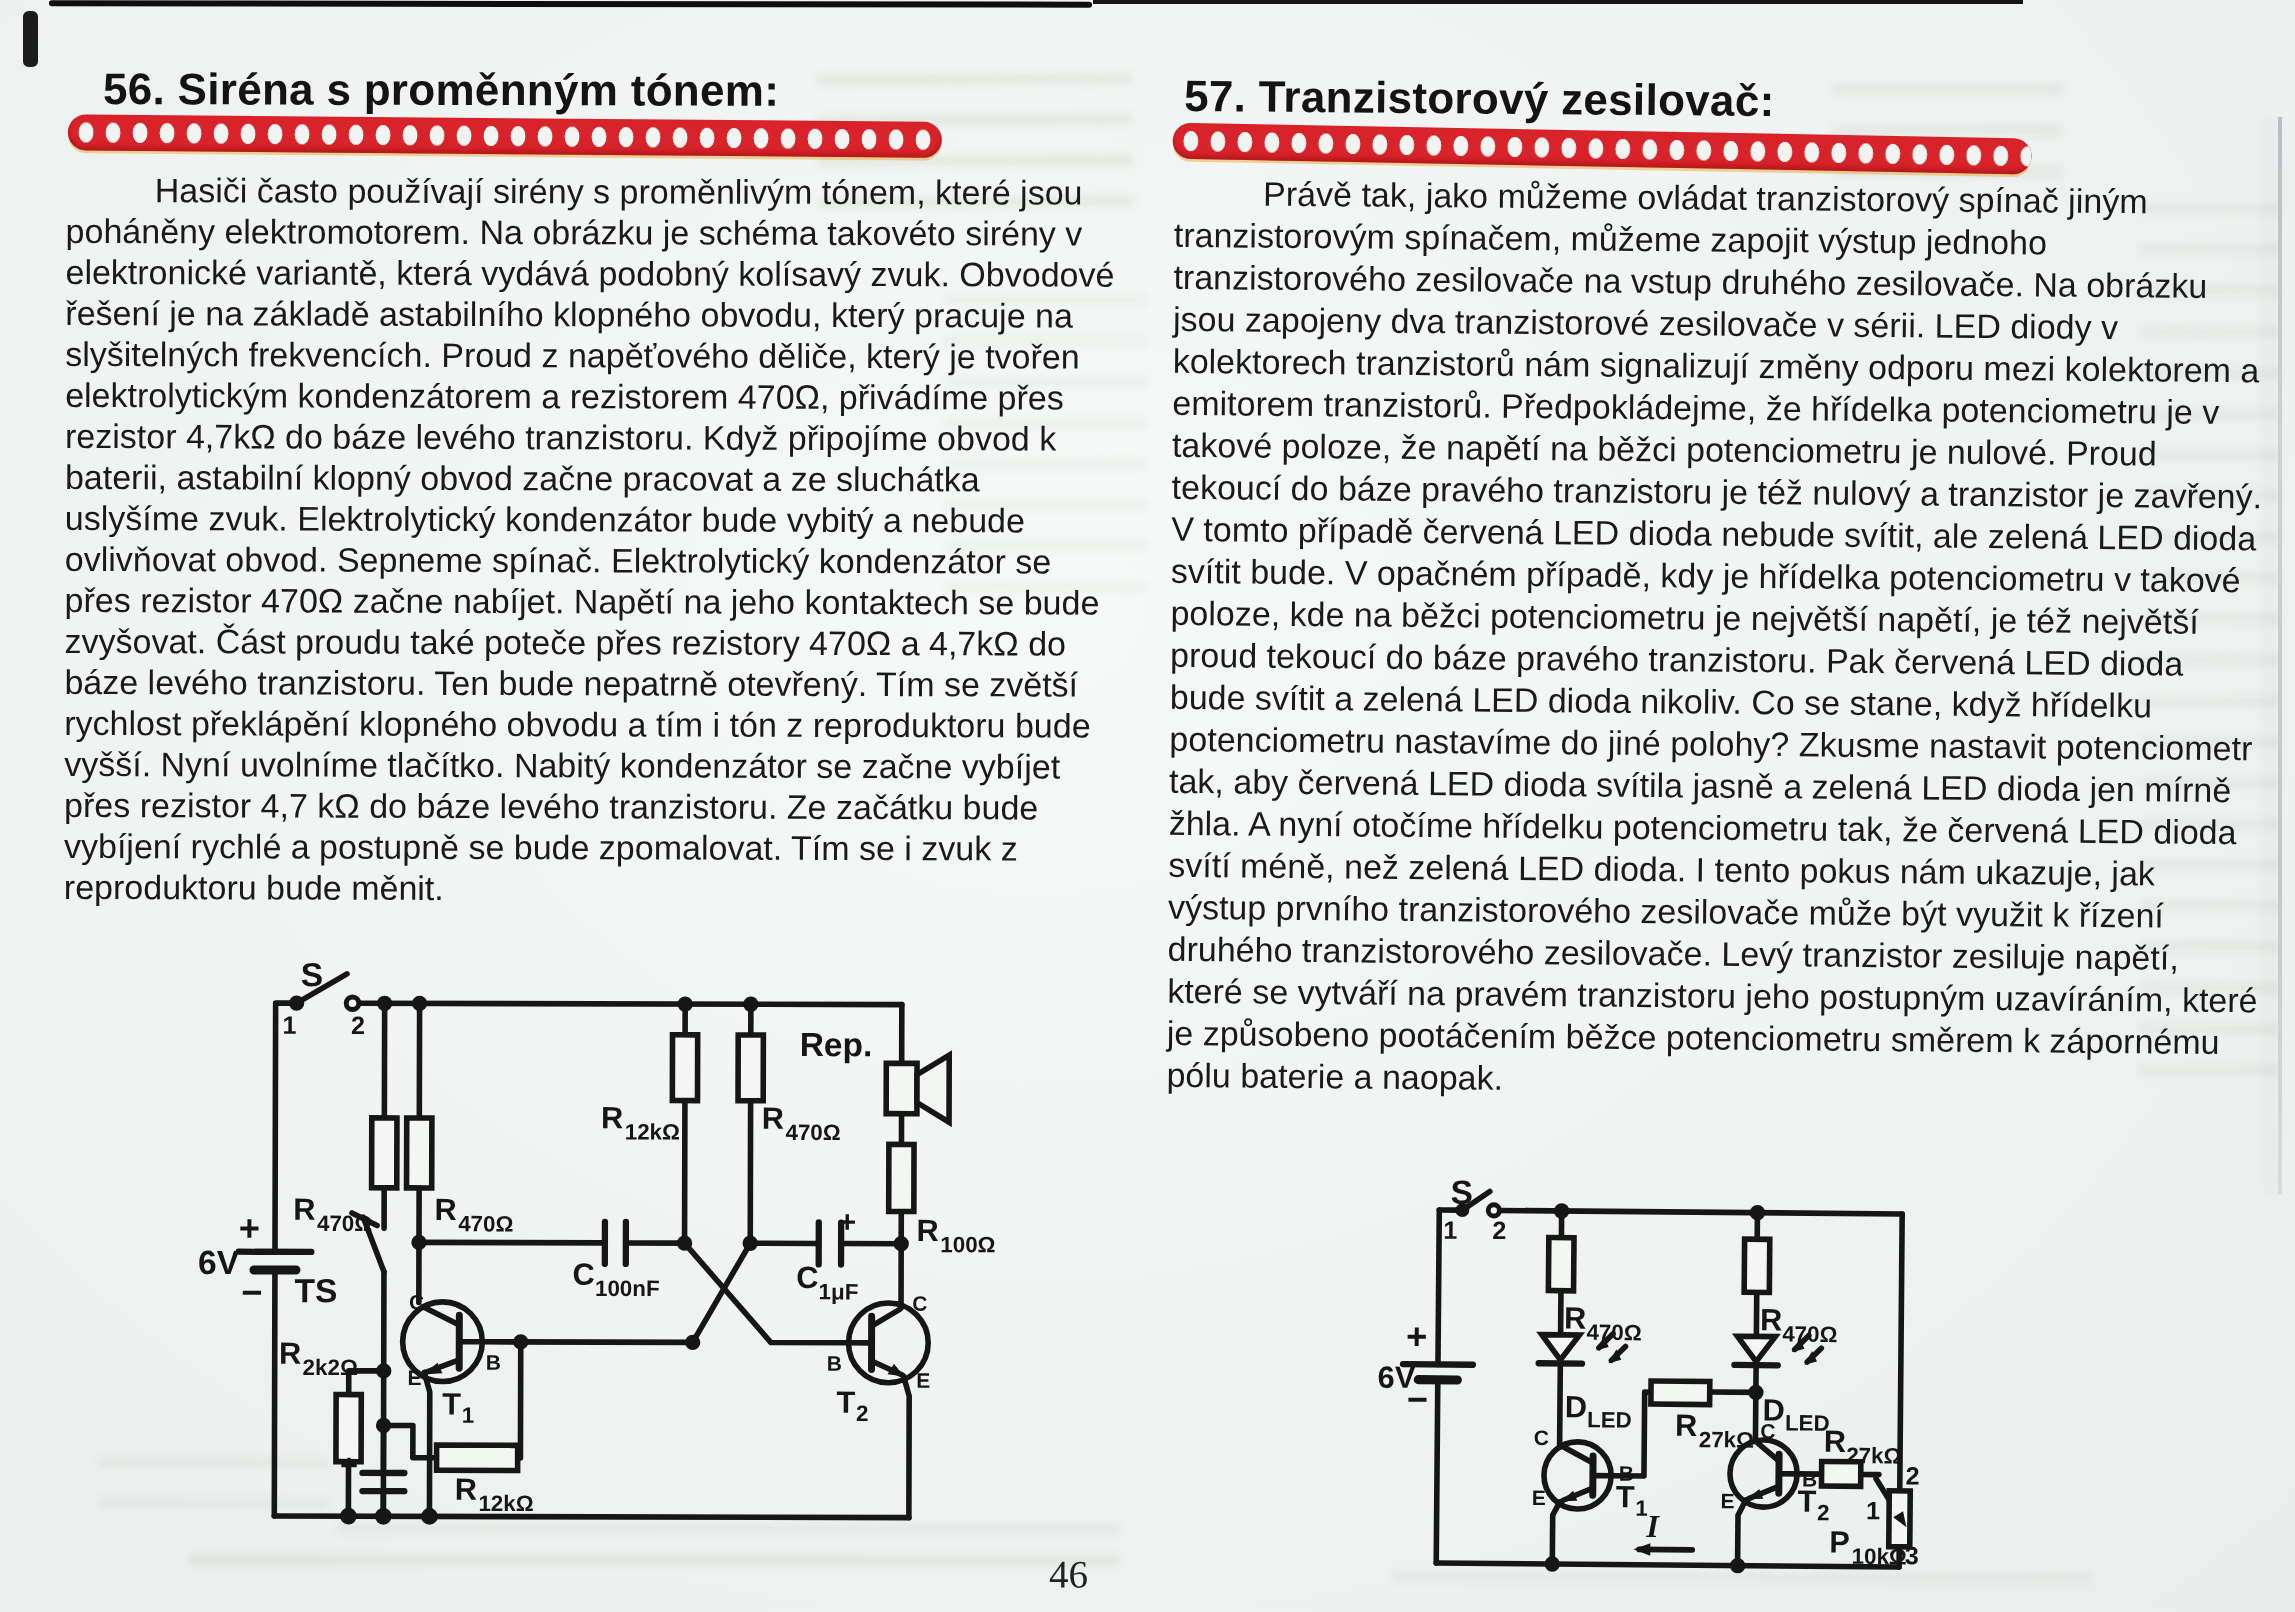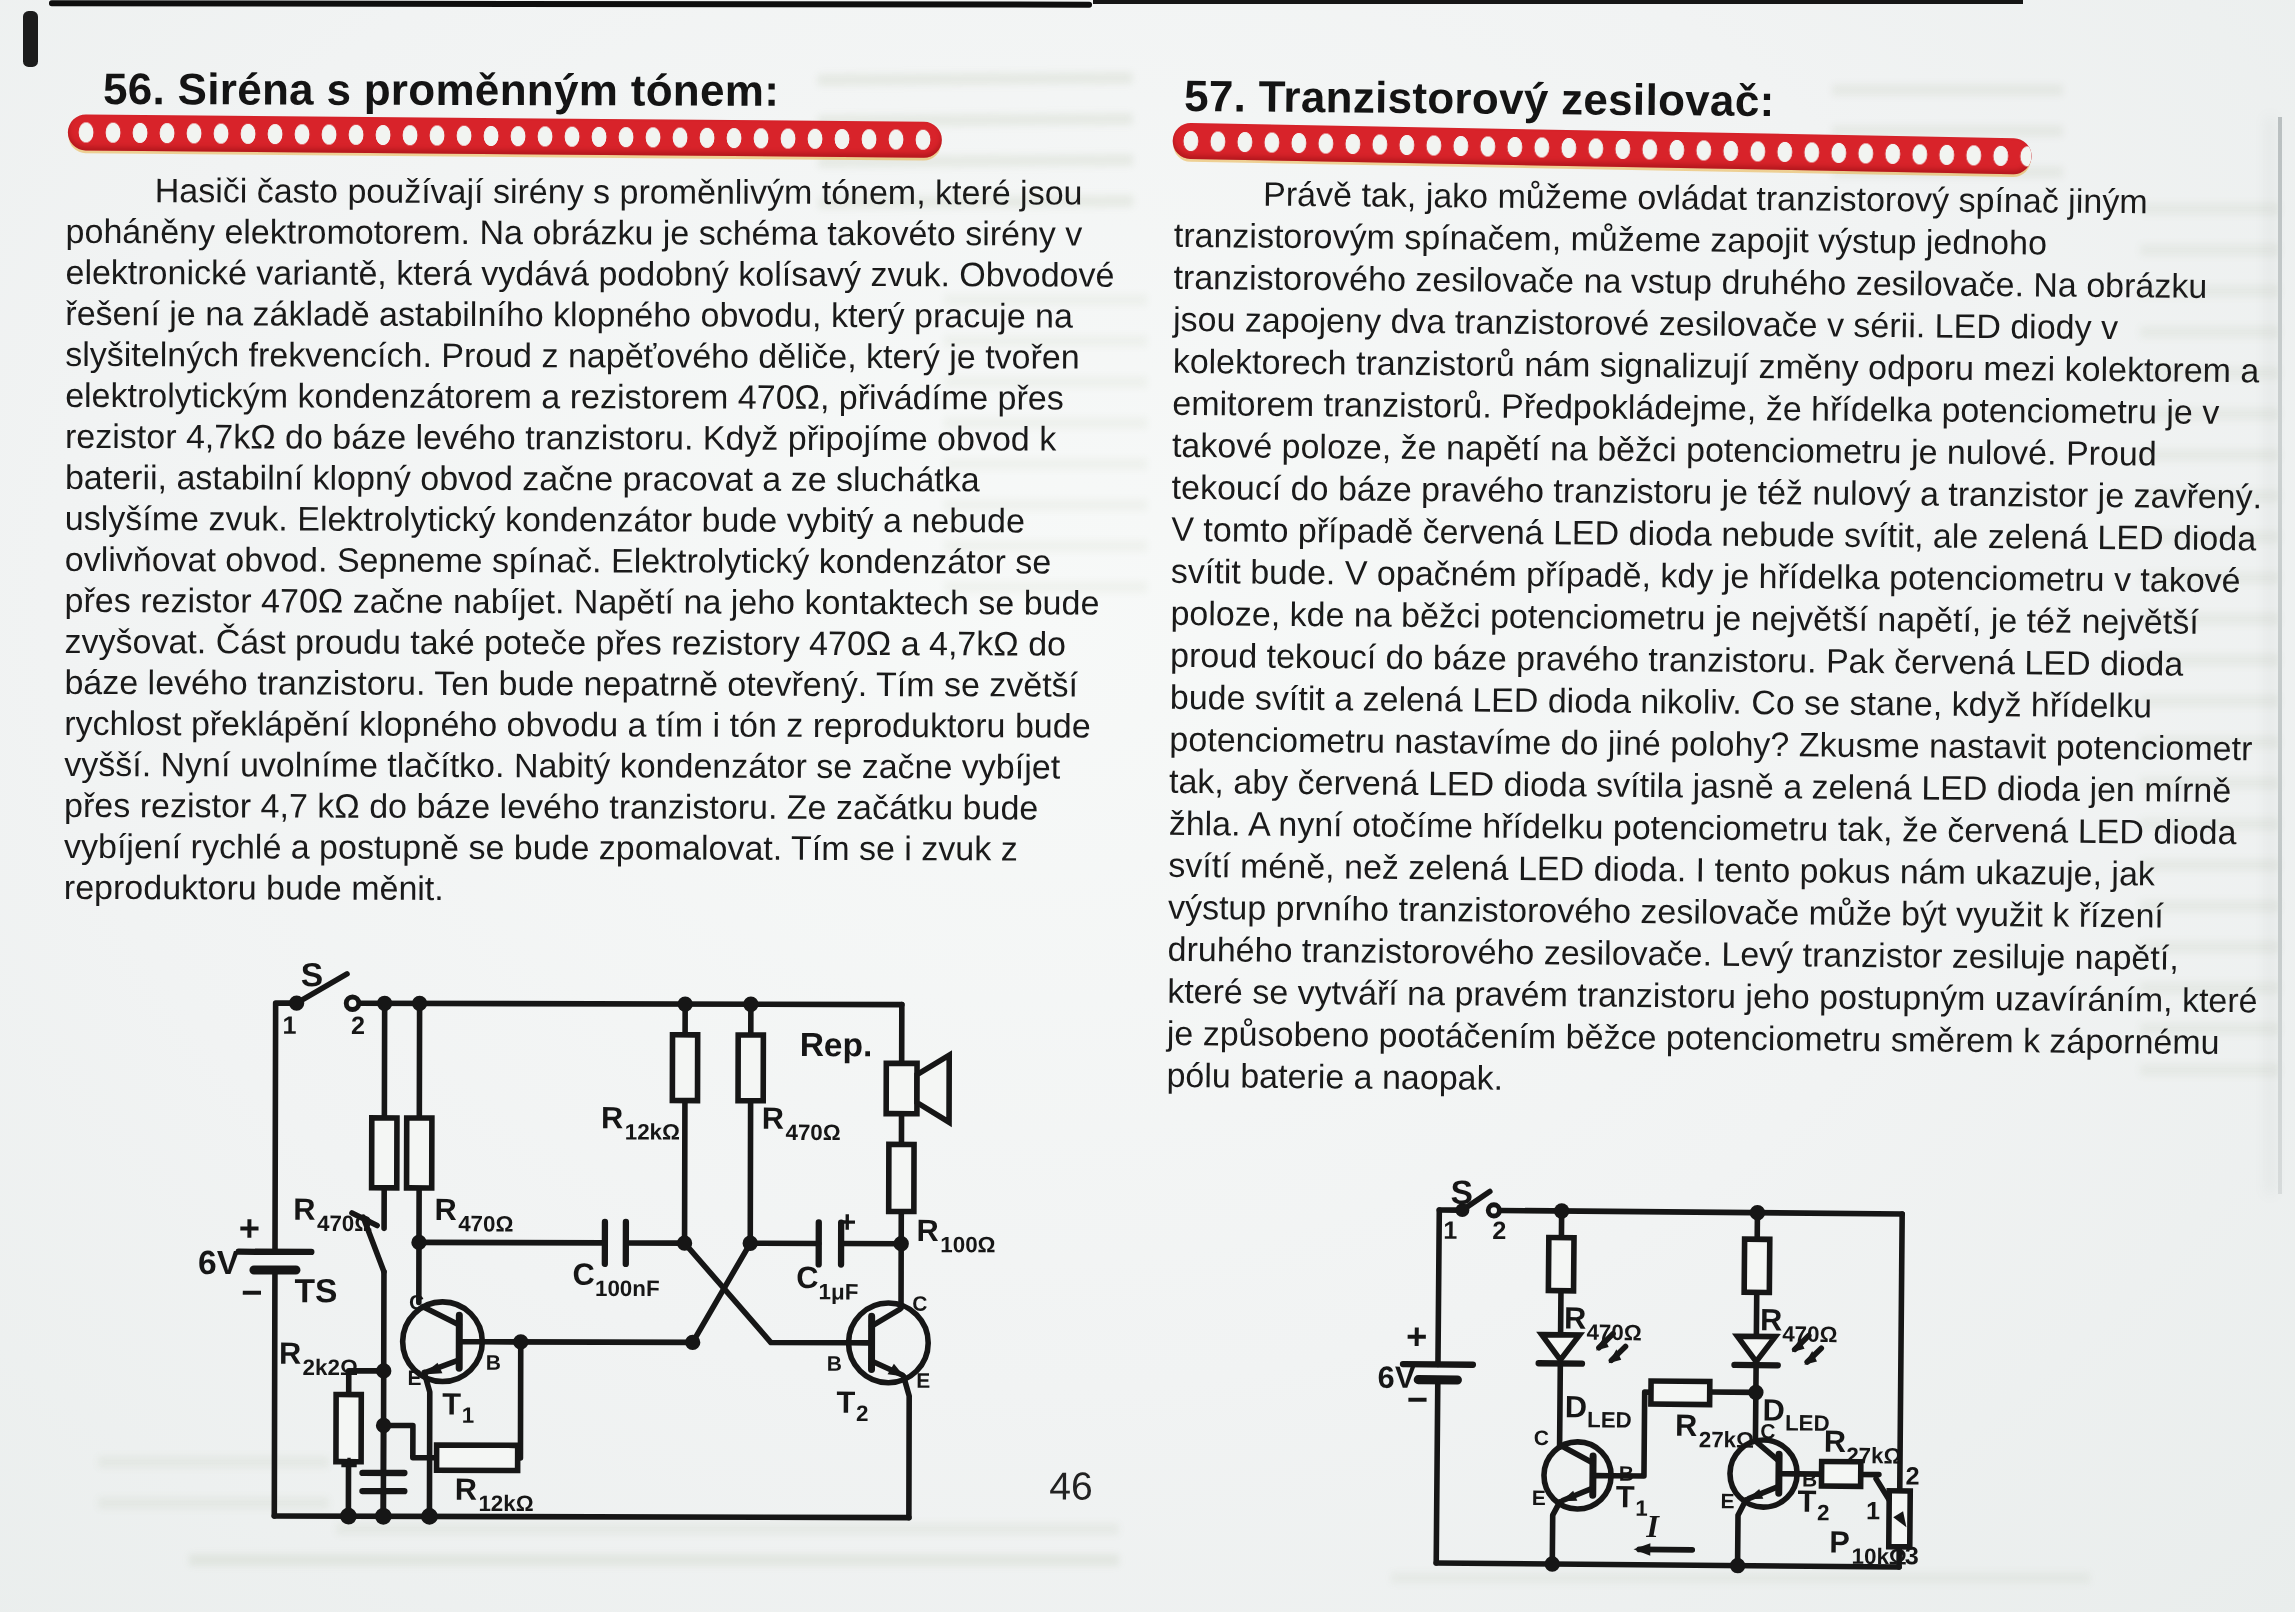--- a/index.html
+++ b/index.html
@@ -176,21 +176,21 @@
         <text class="cs" x="972" y="664">2</text>
         <text class="ct" x="332" y="506">C</text>
         <text class="ct" x="442" y="592">B</text>
         <text class="ct" x="330" y="614">E</text>
         <text class="ct" x="1052" y="506">C</text>
         <text class="ct" x="930" y="592">B</text>
         <text class="ct" x="1058" y="616">E</text>
       </g>
     </svg>
 
-    <div class="pageno" style="left:1053px;top:1462px;">46</div>
+    <div class="pageno" style="left:1053px;top:1549px;font-family:Liberation Serif, serif;">46</div>
   </div>
 
   <div class="col col-right">
     <div class="title" style="left:1184px;top:74px;">57. Tranzistorový zesilovač:</div>
     <div class="strip" style="left:1173px;top:127px;width:859px;transform:rotate(.55deg);"></div>
     <div class="body-text right" style="left:1175px;top:172px;width:1091px;">Právě tak, jako můžeme ovládat tranzistorový spínač jiným tranzistorovým spínačem, můžeme zapojit výstup jednoho tranzistorového zesilovače na vstup druhého zesilovače. Na obrázku jsou zapojeny dva tranzistorové zesilovače v sérii. LED diody v kolektorech tranzistorů nám signalizují změny odporu mezi kolektorem a emitorem tranzistorů. Předpokládejme, že hřídelka potenciometru je v takové poloze, že napětí na běžci potenciometru je nulové. Proud tekoucí do báze pravého tranzistoru je též nulový a tranzistor je zavřený. V tomto případě červená LED dioda nebude svítit, ale zelená LED dioda svítit bude. V opačném případě, kdy je hřídelka potenciometru v takové poloze, kde na běžci potenciometru je největší napětí, je též největší proud tekoucí do báze pravého tranzistoru. Pak červená LED dioda bude svítit a zelená LED dioda nikoliv. Co se stane, když hřídelku potenciometru nastavíme do jiné polohy? Zkusme nastavit potenciometr tak, aby červená LED dioda svítila jasně a zelená LED dioda jen mírně žhla. A nyní otočíme hřídelku potenciometru tak, že červená LED dioda svítí méně, než zelená LED dioda. I tento pokus nám ukazuje, jak výstup prvního tranzistorového zesilovače může být využit k řízení druhého tranzistorového zesilovače. Levý tranzistor zesiluje napětí, které se vytváří na pravém tranzistoru jeho postupným uzavíráním, které je způsobeno pootáčením běžce potenciometru směrem k zápornému pólu baterie a naopak.</div>
 
     <svg style="left:1386px;top:1183px;" width="909" height="420" viewBox="0 0 1300 600">
       <g>
         <path class="w" d="M90,35 H118 M176,35 H752"></path>

